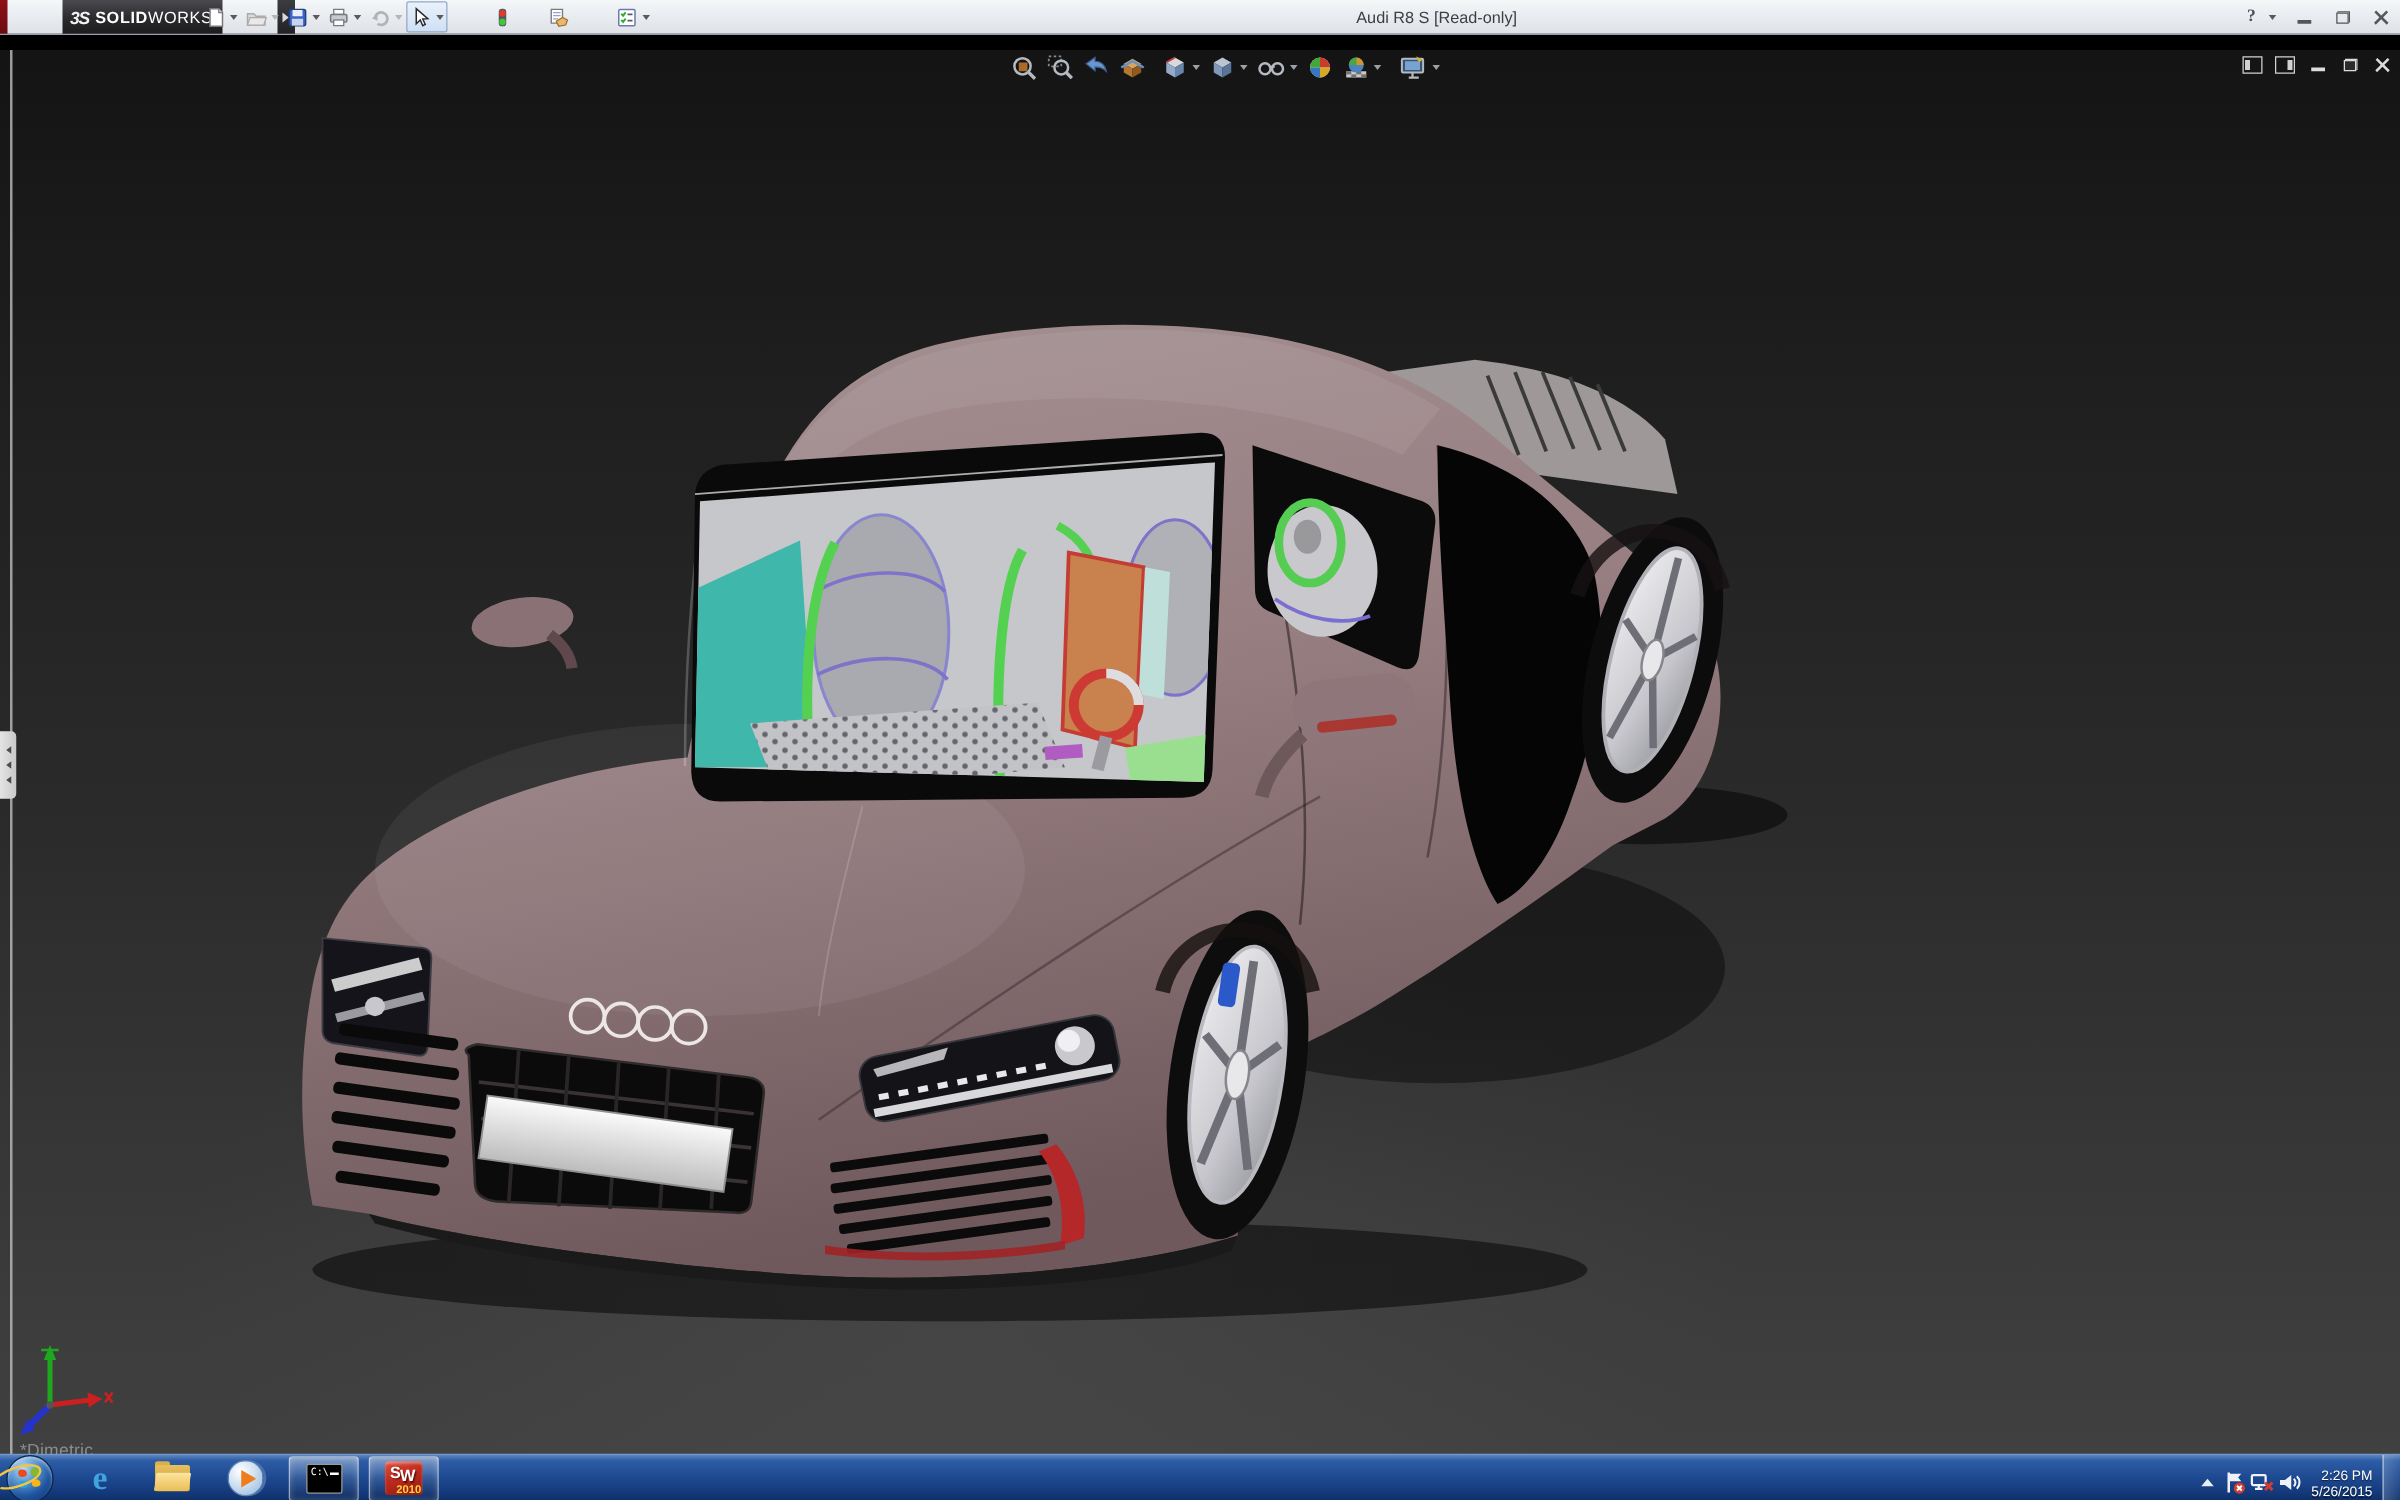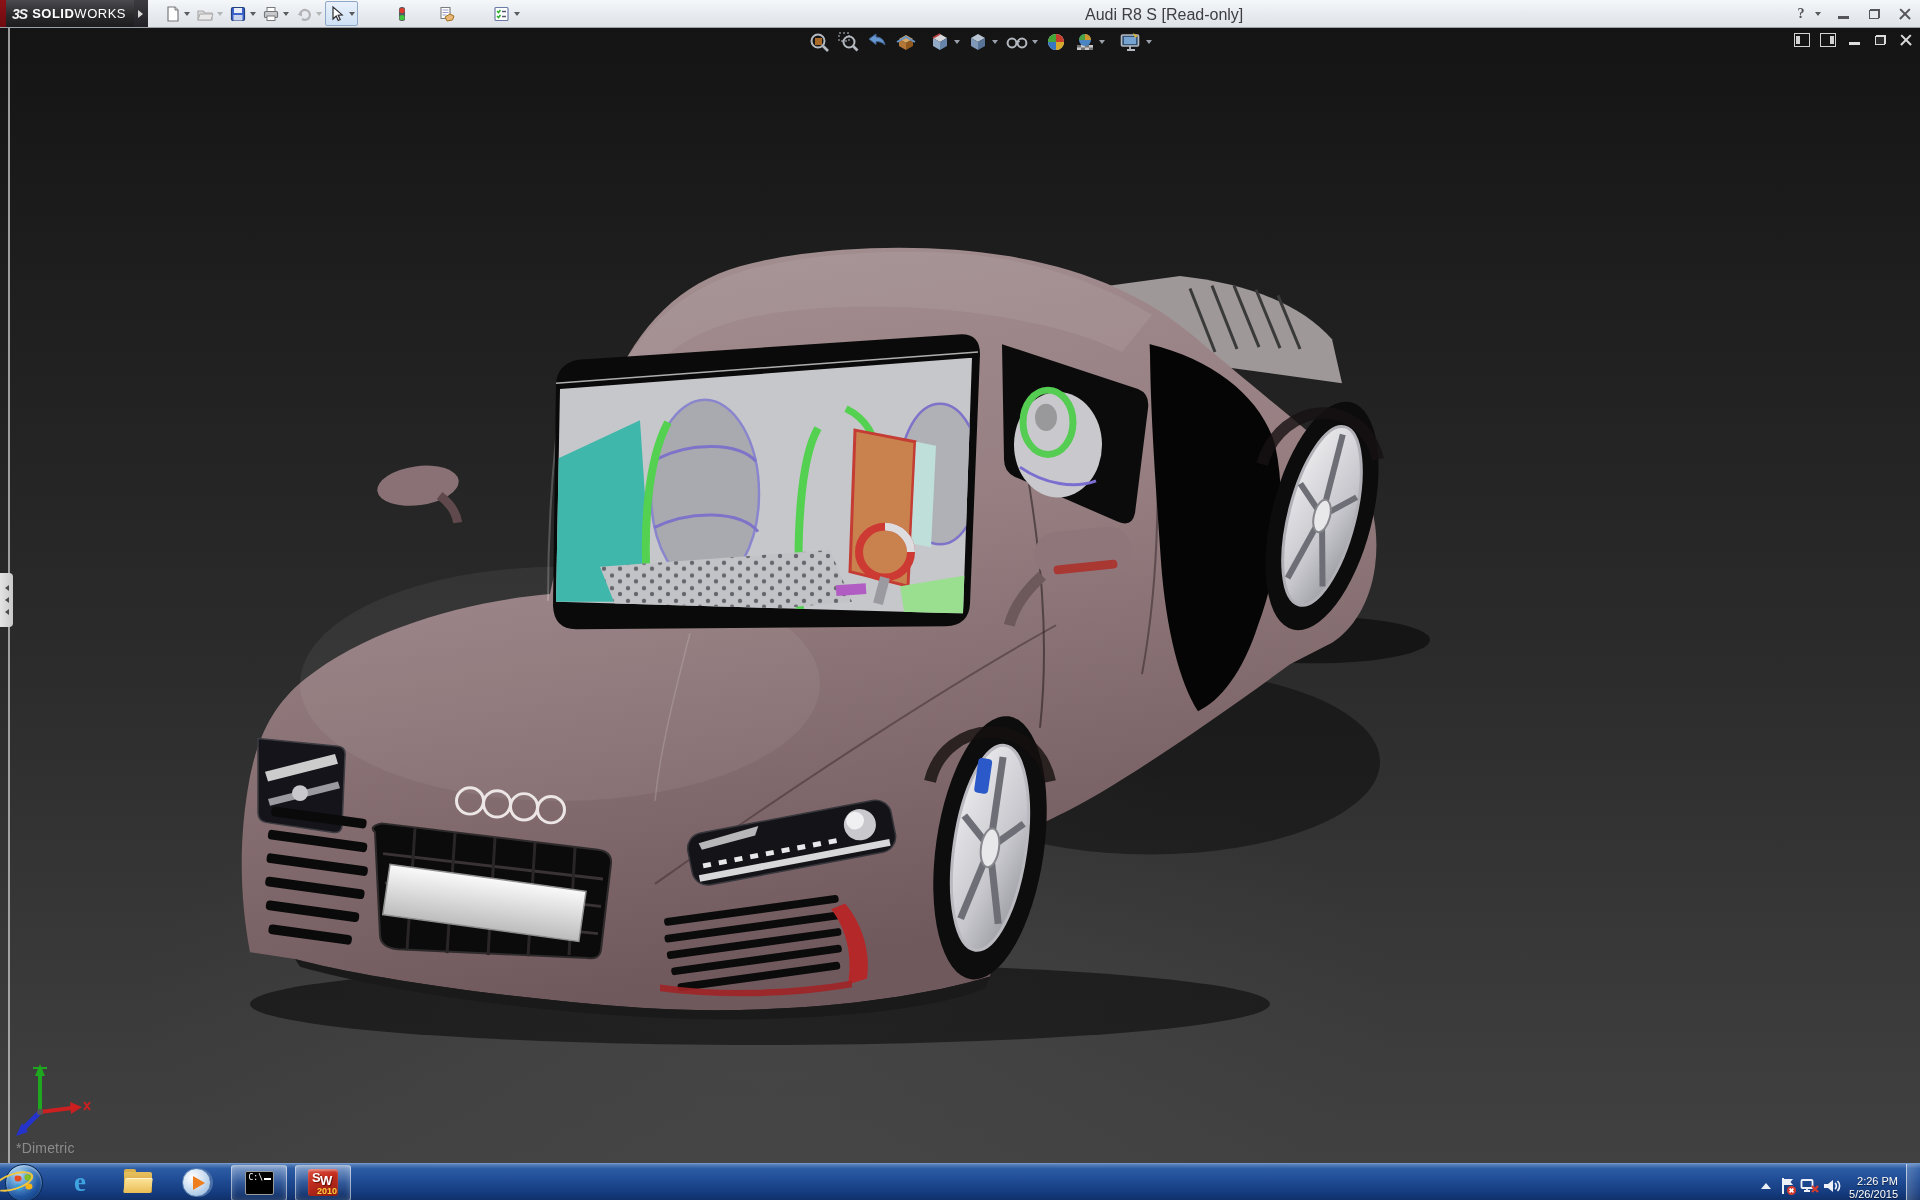--- a/index.html
+++ b/index.html
@@ -2,21 +2,21 @@
 <html><head>
 <meta charset="utf-8">
 <style>
   html,body{margin:0;padding:0;width:1920px;height:1200px;overflow:hidden;background:#000;
     font-family:"Liberation Sans","DejaVu Sans",sans-serif;-webkit-font-smoothing:antialiased;}
   .abs{position:absolute;}
   
   #titlebar{position:absolute;left:0;top:0;width:1920px;height:27px;
     background:linear-gradient(180deg,#f5f7f9 0%,#e9edf1 45%,#dfe3e8 100%);
     border-bottom:1px solid #9aa0a6;z-index:40;}
-  #brand{position:absolute;left:0;top:0;height:27px;display:flex;align-items:stretch;}
+  #brand{position:absolute;left:0;top:0;height:27px;display:flex;align-items:stretch;gap:44px;}
   #brand .red-sliver{width:6px;background:linear-gradient(180deg,#8d1216,#6d0b10);}
   #brand .logo-body{display:flex;align-items:center;gap:5px;padding:0 8px 0 6px;
     background:linear-gradient(180deg,#4b4b4f 0%,#2a2a2d 55%,#1c1c1f 100%);color:#fff;}
   #brand .ds{font-style:italic;font-weight:bold;font-size:14px;letter-spacing:-1px;color:#f2f2f2;}
   #brand .sw{font-size:13px;letter-spacing:.5px;}
   #brand .sw b{font-weight:bold;}
   #brand .fly{width:14px;background:linear-gradient(180deg,#3c3c40,#222226);display:flex;align-items:center;justify-content:center;cursor:pointer;}
   #brand .fly::after{content:"";border-left:5px solid #d9d9d9;border-top:4px solid transparent;border-bottom:4px solid transparent;}
   #stdbar{position:absolute;left:160px;top:0;height:27px;display:flex;align-items:center;}
   .tbtn{display:flex;align-items:center;height:23px;padding:0 2px;border:1px solid transparent;border-radius:2px;}
@@ -28,23 +28,23 @@
   #wbtns .wb{display:flex;align-items:center;justify-content:center;width:18px;height:18px;cursor:pointer;}
   #wbtns .help{font-size:14px;font-weight:bold;font-family:"Liberation Serif",serif;}
   #wbtns .dd{border-top:4px solid #5a5a5a;border-left:3px solid transparent;border-right:3px solid transparent;margin-left:-8px;}
   .glyph-min{width:11px;height:3px;background:#55555a;margin-top:8px;}
   .glyph-restore{position:relative;width:11px;height:10px;}
   .glyph-restore::before{content:"";position:absolute;right:0;top:0;width:8px;height:7px;border:1.6px solid #55555a;}
   .glyph-restore::after{content:"";position:absolute;left:0;bottom:0;width:8px;height:7px;border:1.6px solid #55555a;background:#e6eaee;}
   .glyph-x{position:relative;width:12px;height:12px;}
   .glyph-x::before,.glyph-x::after{content:"";position:absolute;left:-1px;top:5px;width:14px;height:2.4px;background:#55555a;}
   .glyph-x::before{transform:rotate(45deg);}  .glyph-x::after{transform:rotate(-45deg);}
-  #title{position:absolute;left:1085px;top:6px;font-size:16px;color:#3d3d42;}
-  
-  #viewport{position:absolute;left:0;top:28px;width:1920px;height:1135px;
+  #title{position:absolute;left:1085px;top:6px;font-size:13px;color:#3d3d42;}
+  
+  #viewport{position:absolute;left:0;top:40px;width:1920px;height:1135px;
     background:linear-gradient(180deg,#141414 0%,#1e1e1e 22%,#2b2b2b 55%,#3a3a3a 85%,#414141 100%);}
   #viewport .glow{position:absolute;left:0;top:0;width:100%;height:100%;
     background:radial-gradient(900px 420px at 40% 86%,rgba(125,118,118,0.16),rgba(0,0,0,0) 70%);}
   #leftline{position:absolute;left:8px;top:0;width:2px;height:1135px;background:#c7c7c7;opacity:.75;}
   #flyout-tab{position:absolute;left:0;top:545px;width:13px;height:54px;background:linear-gradient(90deg,#e3e3e3,#c9c9c9);
     border-radius:0 4px 4px 0;display:flex;flex-direction:column;align-items:center;justify-content:center;gap:6px;cursor:pointer;}
   #flyout-tab i{border-right:4px solid #4a4a4a;border-top:3px solid transparent;border-bottom:3px solid transparent;}
   
   #headsup{position:absolute;left:806px;top:1px;height:26px;display:flex;align-items:center;}
   .hbtn{display:flex;align-items:center;padding:2px;margin-right:3px;border-radius:2px;cursor:pointer;}

